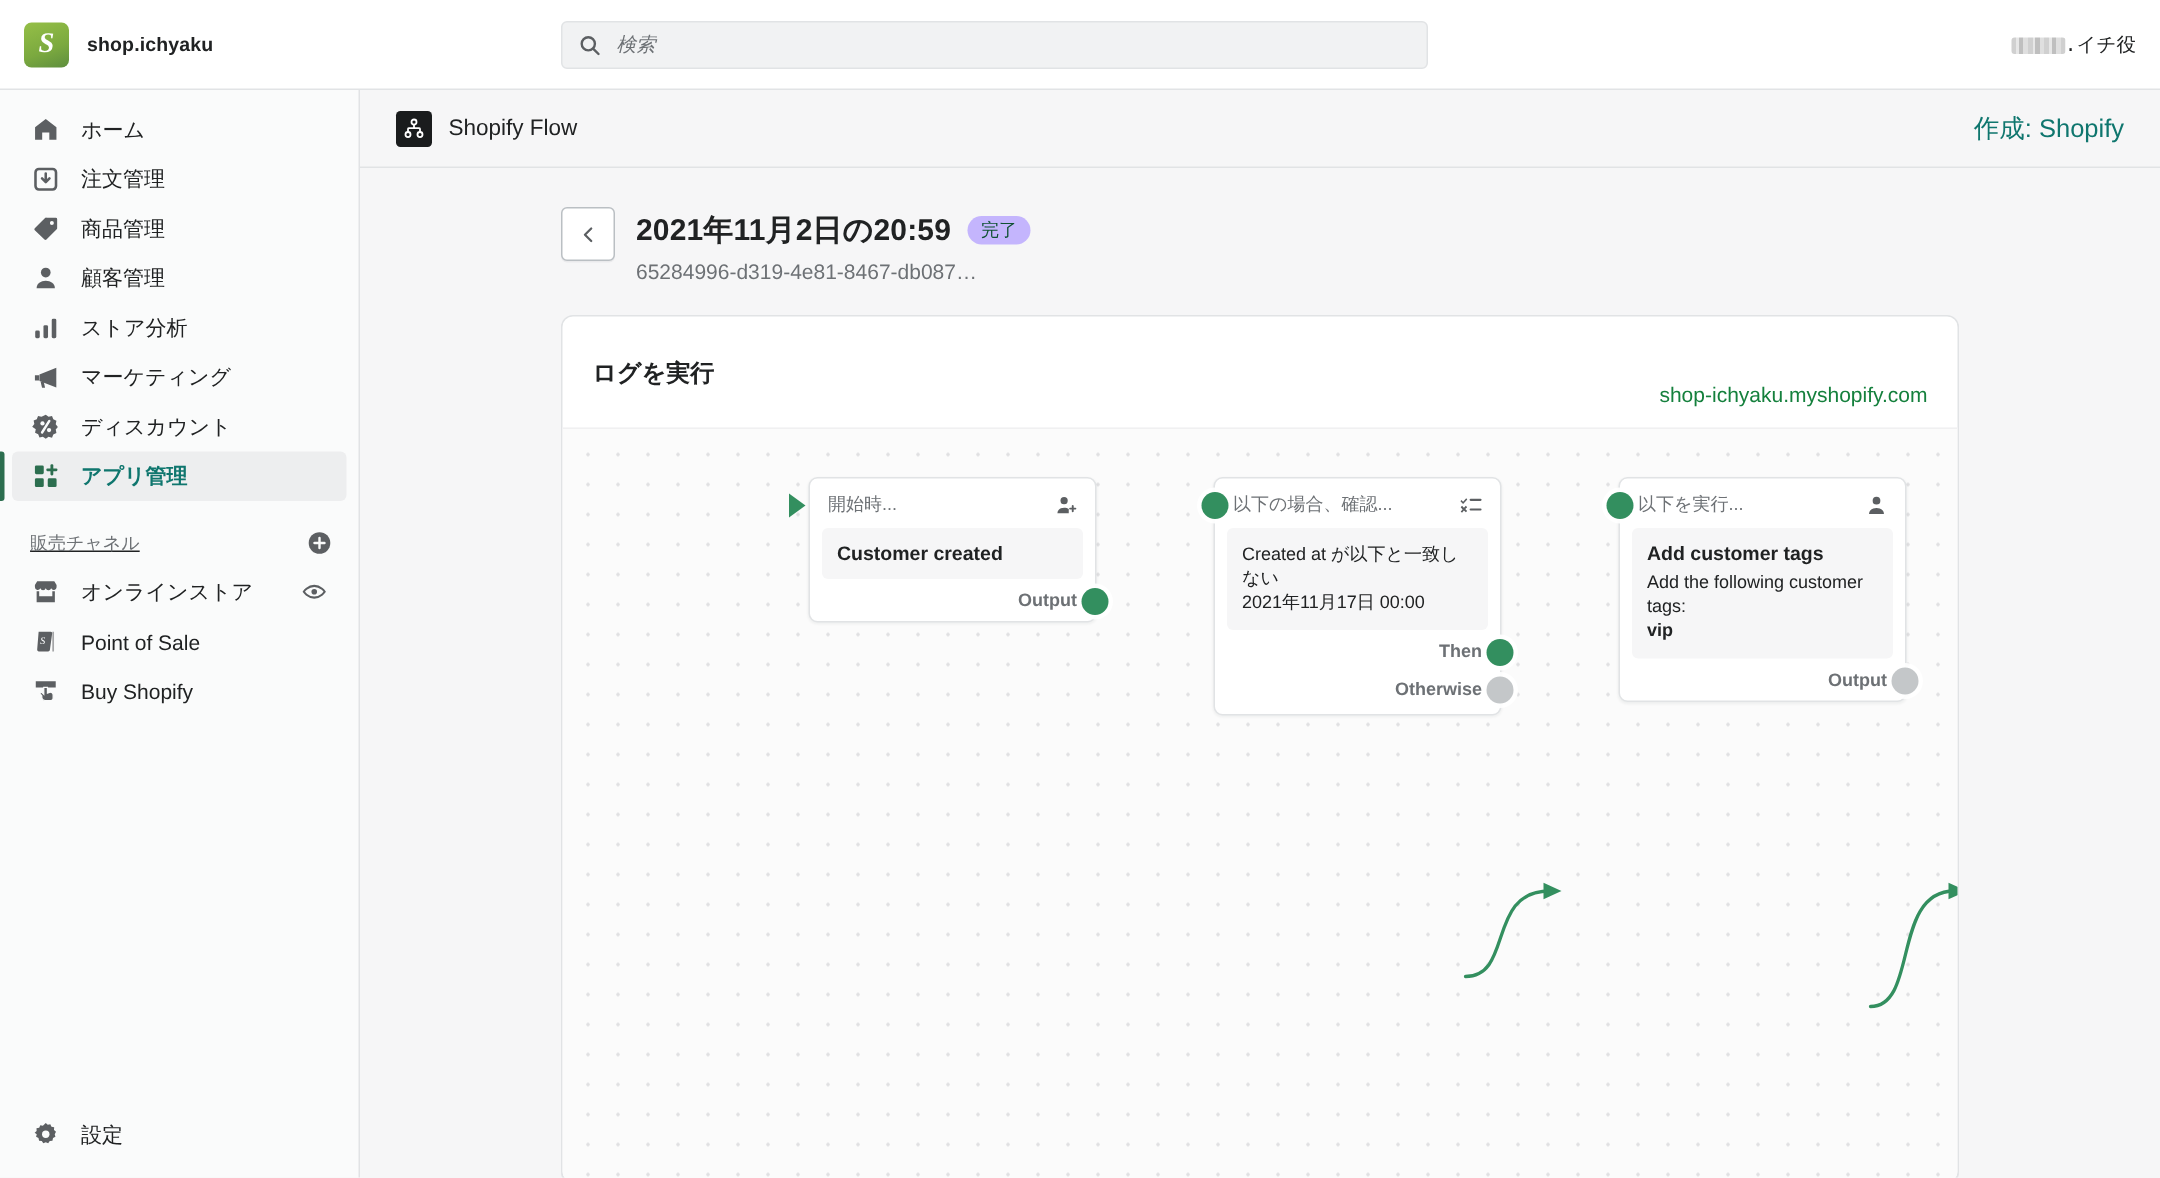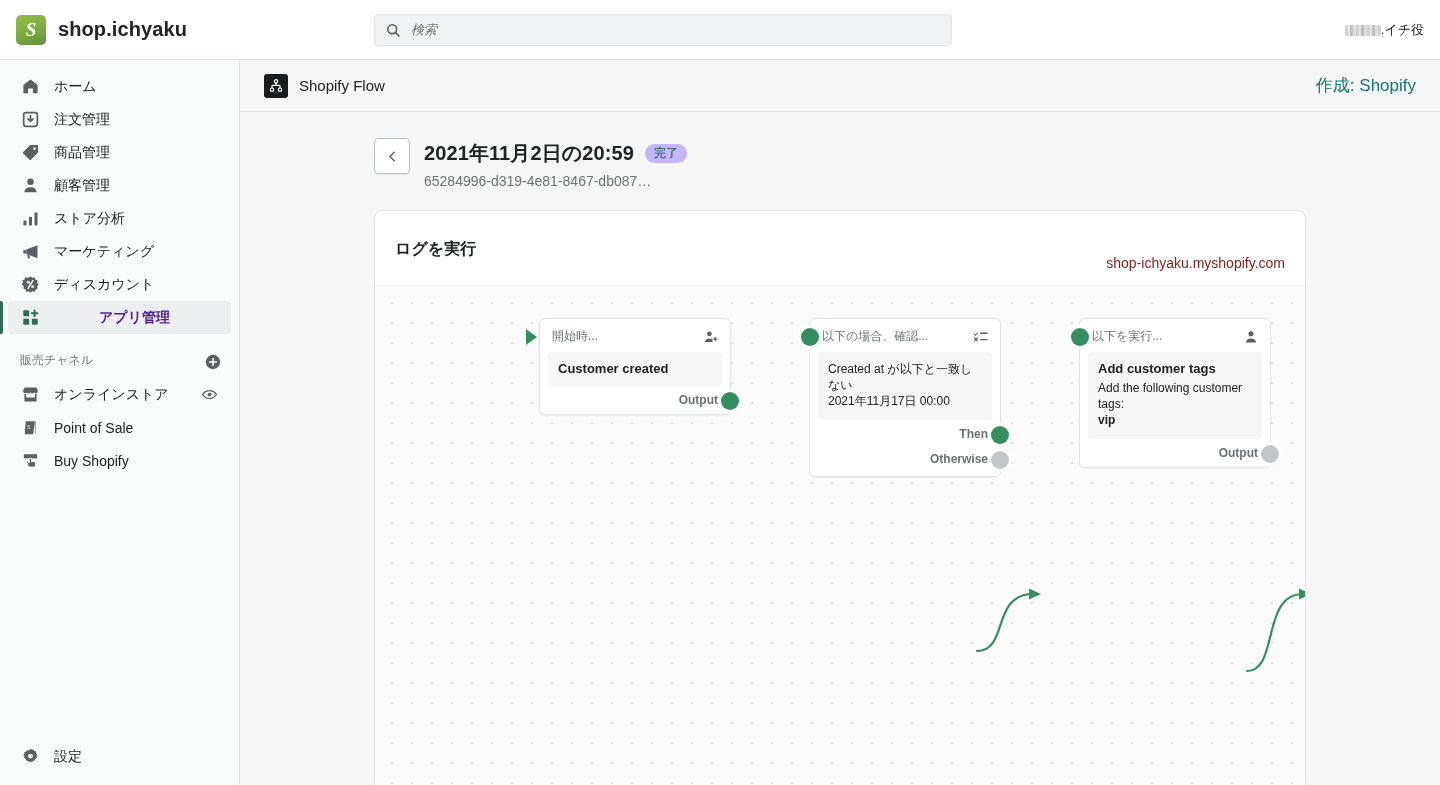--- a/index.html
+++ b/index.html
@@ -25,38 +25,38 @@
     position: relative; flex: none;
   }
   .shopify-bag::after {
     content: "S";
     position: absolute; left: 0; right: 0; top: 50%;
     transform: translateY(-52%);
     text-align: center; color: #ffffff;
     font-family: "Liberation Serif", serif;
     font-style: italic; font-weight: bold; font-size: 19px;
   }
-  .brand-name { font-size: 20px; font-weight: 700; color: #202223; letter-spacing: .1px; }
+  .brand-name { font-size: 13px; font-weight: 700; color: #202223; letter-spacing: .1px; }
 
   .searchwrap { position: absolute; left: 374px; top: 14px; width: 578px; height: 32px; }
   .searchbox {
     width: 100%; height: 100%;
     background: #f1f2f3;
     border: 1px solid #e1e3e5;
     border-radius: 4px;
     display: flex; align-items: center; gap: 10px;
     padding: 0 10px;
   }
   .searchbox .ph { font-size: 13px; color: #6d7175; font-style: italic; }
   .ico { display: inline-flex; align-items: center; justify-content: center; flex: none; }
   .ico svg { display: block; }
 
   .userarea {
     position: absolute; right: 16px; top: 0; height: 60px;
-    display: flex; align-items: center; 
+    display: flex; align-items: center;  font-family: Liberation Mono, monospace;
   }
   .user-badge {
     width: 36px; height: 11px; border-radius: 2px;
     background: repeating-linear-gradient(90deg,#c8c8c8 0 3px,#e3e3e3 3px 5px,#b4b4b4 5px 8px,#dadada 8px 11px);
     opacity: .85;
     filter: blur(.4px);
   }
   .user-name { font-size: 13px; color: #202223; }
 
   
@@ -70,31 +70,32 @@
   .nav-item {
     position: relative;
     display: flex; align-items: center; gap: 14px;
     height: 33px; margin: 0 8px;
     padding-left: 12px;
     border-radius: 4px;
     cursor: pointer;
   }
   .nav-item .label { font-size: 14px; color: #202223; white-space: nowrap; }
   .nav-item.active { background: #edeeef; }
-  .nav-item.active .label { color: #4c1d95; font-weight: 600; margin-left: 45px; }
+  .nav-item.active .label { color: #0f766e; font-weight: 600; }
   .nav-item.active::before {
     content: ""; position: absolute; left: -8px; top: 0;
     width: 3px; height: 33px; background: #2c6e4f; border-radius: 0 2px 2px 0;
   }
   .nav-icon { width: 20px; height: 20px; color: #5c5f62; }
   .nav-item.active .nav-icon { color: #2c6e4f; }
 
   .section-head {
-    display: flex; align-items: flex-start; justify-content: space-between;
+    display: flex; align-items: center; justify-content: space-between;
     margin: 18px 16px 6px 20px;
+    text-decoration: underline;
   }
   .section-head .t { font-size: 12px; color: #6d7175; }
   .plus-btn { width: 20px; height: 20px; color: #5c5f62; cursor: pointer; }
   .eye-btn { width: 20px; height: 20px; color: #5c5f62; margin-left: auto; margin-right: 12px; }
   .settings-wrap { position: absolute; left: 0; bottom: 12px; width: 284px; }
 
   
   .main {
     position: absolute; top: 60px; left: 240px;
     width: 1200px; height: 725px;
@@ -139,21 +140,21 @@
     border: 1px solid #e1e3e5;
     border-radius: 8px;
     box-shadow: 0 1px 0 rgba(22,29,37,.05);
     overflow: hidden;
   }
   .card-head {
     display: flex; align-items: center;
     padding: 17px 20px 14px 20px;
   }
   .card-title { font-size: 16px; font-weight: 600; color: #202223; }
-  .card-meta { margin-left: auto; font-size: 14px; color: #7f1d1d; margin-top: 27px; }
+  .card-meta { margin-left: auto; font-size: 14px; color: #15803d; margin-top: 27px; }
 
   .canvas {
     position: relative;
     height: 503px;
     background-color: #fbfbfb;
     background-image: radial-gradient(circle, #e0e0e2 1px, transparent 1.2px);
     background-size: 20px 20px;
     background-position: 7px 7px;
     border-top: 1px solid #f0f0f1;
   }

